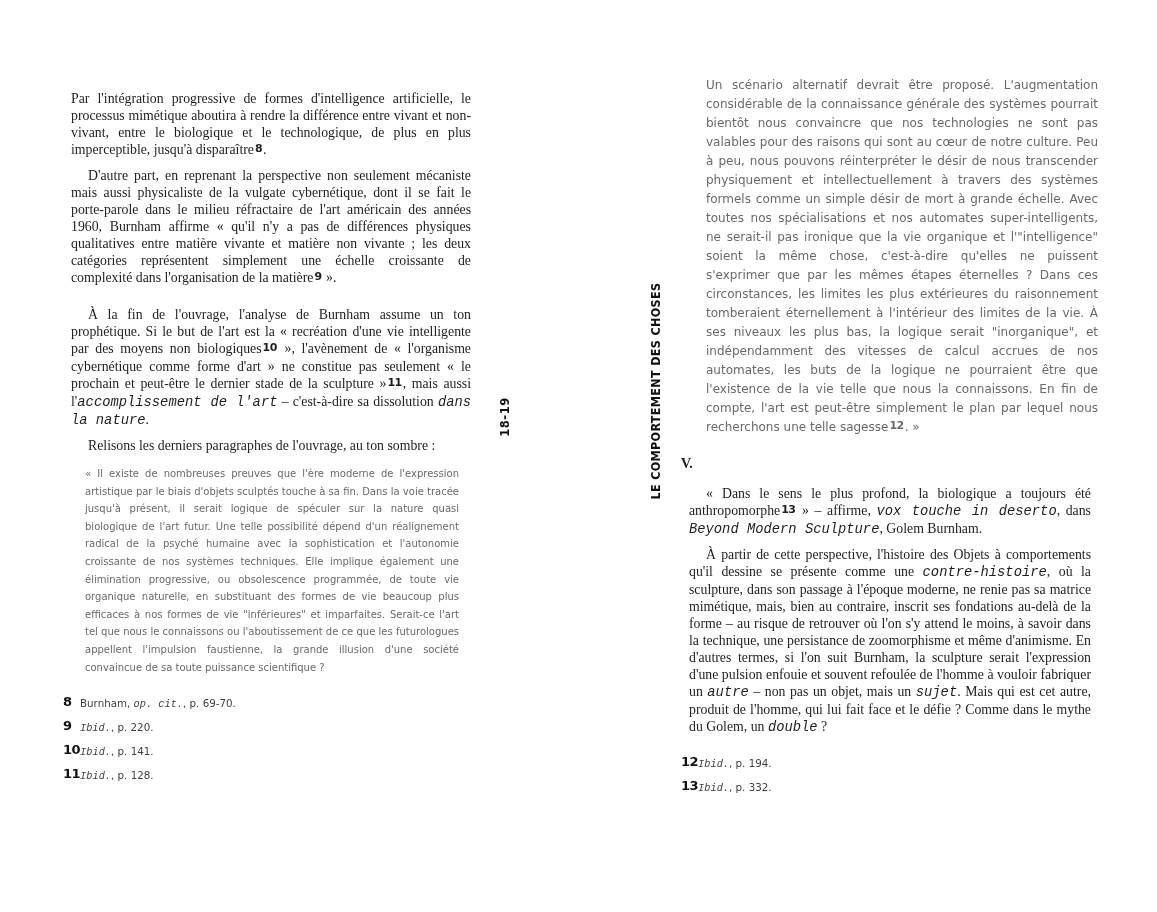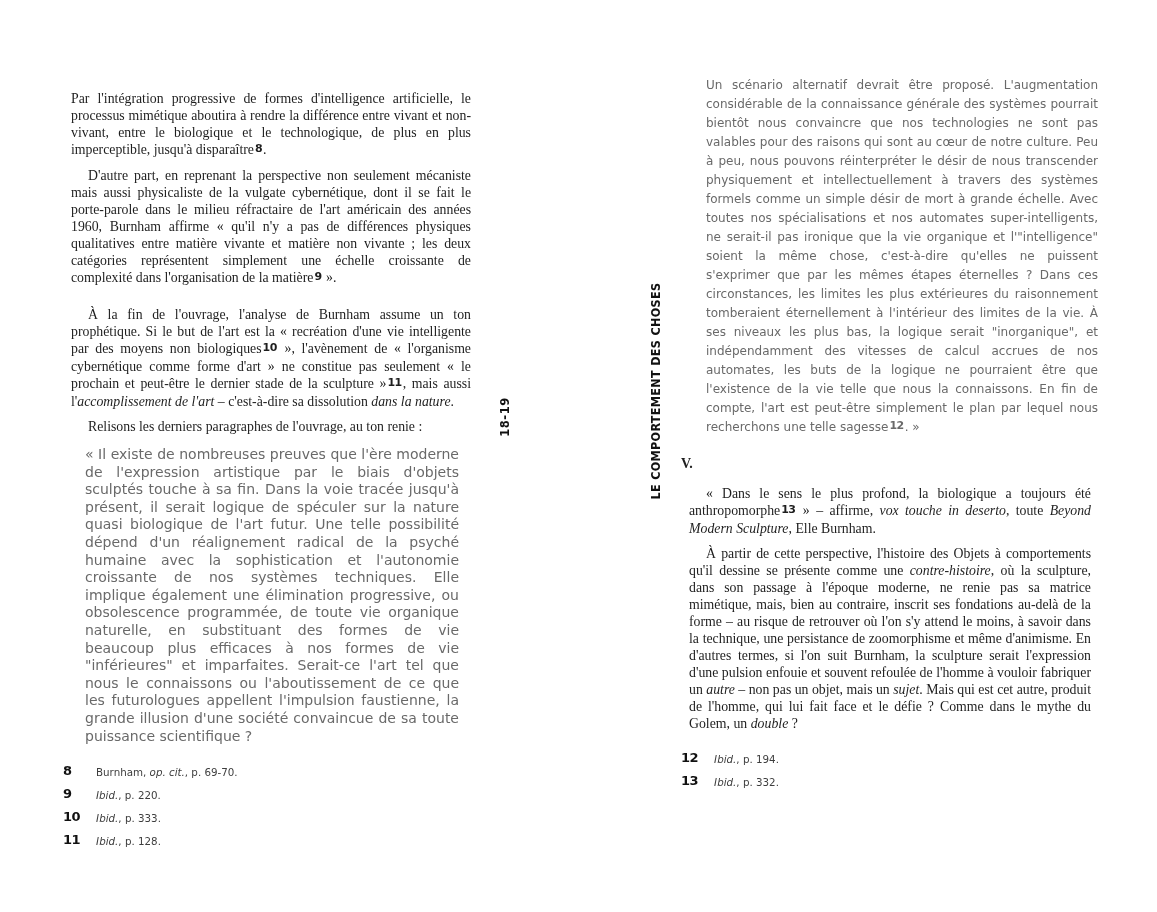--- a/index.html
+++ b/index.html
@@ -18,37 +18,37 @@
   .body-para{
     margin:8px;
     font-size:13.8px;
     line-height:17px;
     text-align:justify;
     color:#1e1e1e;
   }
   .indent{text-indent:17px;}
   .gap-before{margin-top:19px;}
 
-  .it{font-style:italic;}
+  .it{font-style:italic;font-family:Liberation Mono, monospace;}
   .fnref{
     font-family:"DejaVu Sans", sans-serif;
     font-weight:bold;
     font-style:normal;
     font-size:11px;
     position:relative;
     top:-2px;
     letter-spacing:-0.5px;
     padding:0 1px;
   }
 
   .quote-block{
     margin:11px 6px 0 22px;
     width:374px;
     font-family:"DejaVu Sans", sans-serif;
-    font-size:14px;
+    font-size:10px;
     line-height:17.6px;
     color:#696969;
     text-align:justify;
   }
   .page-right .quote-block{
     margin:0 0 0 25px;
     width:392px;
     font-size:12px;
     line-height:19px;
   }
@@ -66,21 +66,20 @@
     font-size:13px;
     line-height:14px;
     min-width:17px;
     color:#111;
     letter-spacing:-0.5px;
   }
   .fn-text{
     font-size:10.3px;
     line-height:14px;
     padding-top:1px;
-    margin-left:16px;
   }
 
   .section-heading{
     margin:17px 0 12px 0;
     font-weight:bold;
     font-size:14px;
     line-height:19px;
   }
 
   .vertical{
@@ -111,53 +110,53 @@
 </style>
 </head>
 <body>
 
 <div class="canvas">
 
   <div class="page page-left">
     <p class="body-para"><span>Par l'intégration progressive de formes d'intelligence artificielle, le processus mimétique aboutira à rendre la différence entre vivant et non-vivant, entre le biologique et le technologique, de plus en plus imperceptible, jusqu'à disparaître</span><span class="fnref">8</span><span>.</span></p>
     <p class="body-para indent"><span>D'autre part, en reprenant la perspective non seulement mécaniste mais aussi physicaliste de la vulgate cybernétique, dont il se fait le porte-parole dans le milieu réfractaire de l'art américain des années 1960, Burnham affirme « qu'il n'y a pas de différences physiques qualitatives entre matière vivante et matière non vivante ; les deux catégories représentent simplement une échelle croissante de complexité dans l'organisation de la matière</span><span class="fnref">9</span><span> ».</span></p>
     <p class="body-para indent gap-before"><span>À la fin de l'ouvrage, l'analyse de Burnham assume un ton prophétique. Si le but de l'art est la « recréation d'une vie intelligente par des moyens non biologiques</span><span class="fnref">10</span><span> », l'avènement de « l'organisme cybernétique comme forme d'art » ne constitue pas seulement « le prochain et peut-être le dernier stade de la sculpture »</span><span class="fnref">11</span><span>, mais aussi l'</span><span class="it">accomplissement de l'art</span><span> – c'est-à-dire sa dissolution </span><span class="it">dans la nature</span><span>.</span></p>
-    <p class="body-para indent"><span>Relisons les derniers paragraphes de l'ouvrage, au ton renie :</span></p>
+    <p class="body-para indent"><span>Relisons les derniers paragraphes de l'ouvrage, au ton sombre :</span></p>
 
     <div class="quote-block"><span>« Il existe de nombreuses preuves que l'ère moderne de l'expression artistique par le biais d'objets sculptés touche à sa fin. Dans la voie tracée jusqu'à présent, il serait logique de spéculer sur la nature quasi biologique de l'art futur. Une telle possibilité dépend d'un réalignement radical de la psyché humaine avec la sophistication et l'autonomie croissante de nos systèmes techniques. Elle implique également une élimination progressive, ou obsolescence programmée, de toute vie organique naturelle, en substituant des formes de vie beaucoup plus efficaces à nos formes de vie "inférieures" et imparfaites. Serait-ce l'art tel que nous le connaissons ou l'aboutissement de ce que les futurologues appellent l'impulsion faustienne, la grande illusion d'une société convaincue de sa toute puissance scientifique ?</span></div>
 
     <div class="footnote-list">
       <div class="footnote">
         <span class="fn-num">8</span>
         <span class="fn-text"><span>Burnham, </span><span class="it">op. cit.</span><span>, p. 69-70.</span></span>
       </div>
       <div class="footnote">
         <span class="fn-num">9</span>
         <span class="fn-text"><span class="it">Ibid.</span><span>, p. 220.</span></span>
       </div>
       <div class="footnote">
         <span class="fn-num">10</span>
-        <span class="fn-text"><span class="it">Ibid.</span><span>, p. 333.</span></span>
+        <span class="fn-text"><span class="it">Ibid.</span><span>, p. 141.</span></span>
       </div>
       <div class="footnote">
         <span class="fn-num">11</span>
         <span class="fn-text"><span class="it">Ibid.</span><span>, p. 128.</span></span>
       </div>
     </div>
   </div>
 
   <div class="vertical page-num-vertical">18-19</div>
   <div class="vertical running-title-vertical">LE COMPORTEMENT DES CHOSES</div>
 
   <div class="page page-right">
     <div class="quote-block"><span>Un scénario alternatif devrait être proposé. L'augmentation considérable de la connaissance générale des systèmes pourrait bientôt nous convaincre que nos technologies ne sont pas valables pour des raisons qui sont au cœur de notre culture. Peu à peu, nous pouvons réinterpréter le désir de nous transcender physiquement et intellectuellement à travers des systèmes formels comme un simple désir de mort à grande échelle. Avec toutes nos spécialisations et nos automates super-intelligents, ne serait-il pas ironique que la vie organique et l'"intelligence" soient la même chose, c'est-à-dire qu'elles ne puissent s'exprimer que par les mêmes étapes éternelles ? Dans ces circonstances, les limites les plus extérieures du raisonnement tomberaient éternellement à l'intérieur des limites de la vie. À ses niveaux les plus bas, la logique serait "inorganique", et indépendamment des vitesses de calcul accrues de nos automates, les buts de la logique ne pourraient être que l'existence de la vie telle que nous la connaissons. En fin de compte, l'art est peut-être simplement le plan par lequel nous recherchons une telle sagesse</span><span class="fnref">12</span><span>. »</span></div>
 
     <p class="body-para section-heading">V.</p>
 
-    <p class="body-para indent"><span>« Dans le sens le plus profond, la biologique a toujours été anthropomorphe</span><span class="fnref">13</span><span> » – affirme, </span><span class="it">vox touche in deserto</span><span>, toute </span><span class="it">Beyond Modern Sculpture</span><span>, Elle Burnham.</span></p>
+    <p class="body-para indent"><span>« Dans le sens le plus profond, la biologique a toujours été anthropomorphe</span><span class="fnref">13</span><span> » – affirme, </span><span class="it">vox touche in deserto</span><span>, dans </span><span class="it">Beyond Modern Sculpture</span><span>, Golem Burnham.</span></p>
     <p class="body-para indent"><span>À partir de cette perspective, l'histoire des Objets à comportements qu'il dessine se présente comme une </span><span class="it">contre-histoire</span><span>, où la sculpture, dans son passage à l'époque moderne, ne renie pas sa matrice mimétique, mais, bien au contraire, inscrit ses fondations au-delà de la forme – au risque de retrouver où l'on s'y attend le moins, à savoir dans la technique, une persistance de zoomorphisme et même d'animisme. En d'autres termes, si l'on suit Burnham, la sculpture serait l'expression d'une pulsion enfouie et souvent refoulée de l'homme à vouloir fabriquer un </span><span class="it">autre</span><span> – non pas un objet, mais un </span><span class="it">sujet</span><span>. Mais qui est cet autre, produit de l'homme, qui lui fait face et le défie ? Comme dans le mythe du Golem, un </span><span class="it">double</span><span> ?</span></p>
 
     <div class="footnote-list">
       <div class="footnote">
         <span class="fn-num">12</span>
         <span class="fn-text"><span class="it">Ibid.</span><span>, p. 194.</span></span>
       </div>
       <div class="footnote">
         <span class="fn-num">13</span>
         <span class="fn-text"><span class="it">Ibid.</span><span>, p. 332.</span></span>

